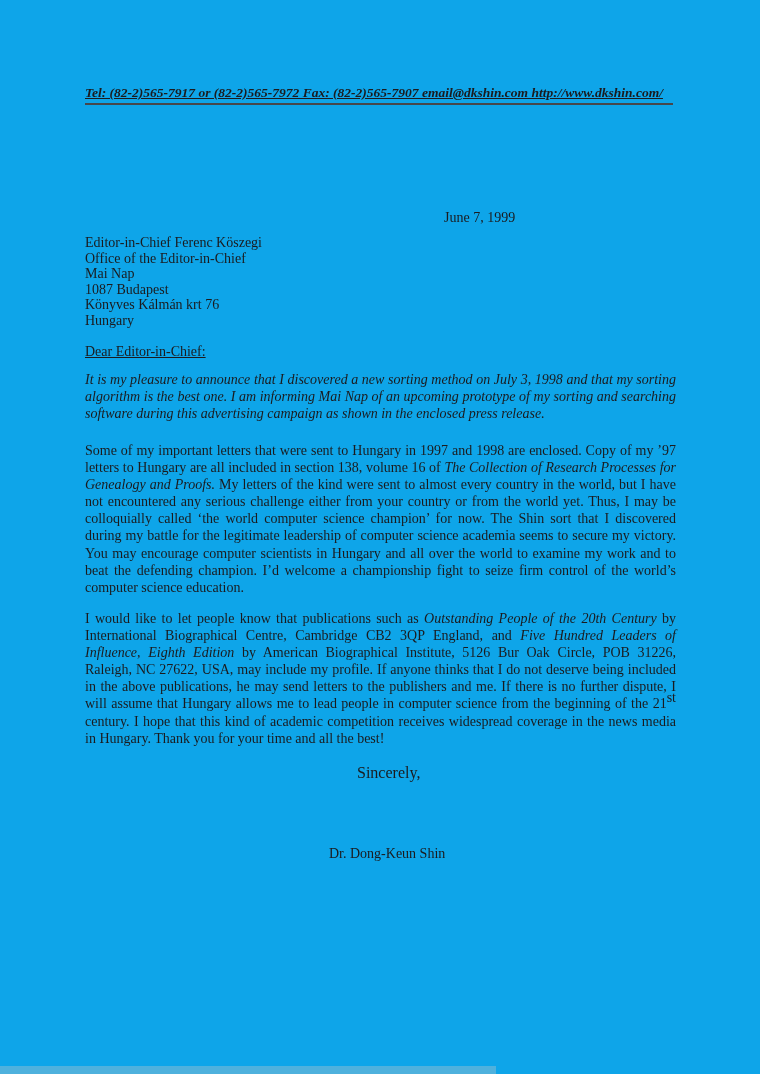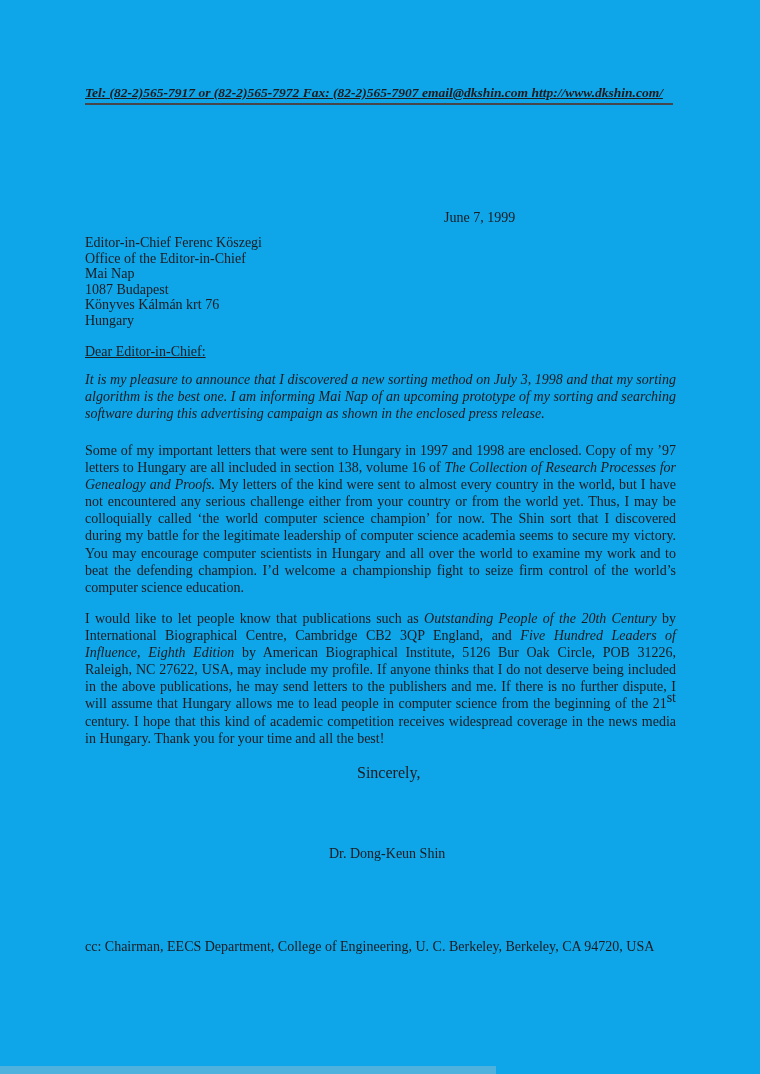--- a/index.html
+++ b/index.html
@@ -84,17 +84,16 @@
   <div class="abs salutation">Dear Editor-in-Chief:</div>
 
   <p class="abs body-para p1"><span>It is my pleasure to announce that I discovered a new sorting method on July 3, 1998 and that my sorting algorithm is the best one.   I am informing Mai Nap of an upcoming prototype of my sorting and searching software during this advertising campaign as shown in the enclosed press release.</span></p>
   <p class="abs body-para p2"><span>Some of my important letters that were sent to Hungary in 1997 and 1998 are enclosed.   Copy of my ’97 letters to Hungary are all included in section 138, volume 16 of </span><span class="it">The Collection of Research Processes for Genealogy and Proofs.</span><span>   My letters of the kind were sent to almost every country in the world, but I have not encountered any serious challenge either from your country or from the world yet.   Thus, I may be colloquially called ‘the world computer science champion’ for now.   The Shin sort that I discovered during my battle for the legitimate leadership of computer science academia seems to secure my victory.   You may encourage computer scientists in Hungary and all over the world to examine my work and to beat the defending champion.   I’d welcome a championship fight to seize firm control of the world’s computer science education.</span></p>
   <p class="abs body-para p3"><span>I would like to let people know that publications such as </span><span class="it">Outstanding People of the 20th Century</span><span> by International Biographical Centre, Cambridge CB2 3QP England, and </span><span class="it">Five Hundred Leaders of Influence</span><span>, </span><span class="it">Eighth Edition</span><span> by American Biographical Institute, 5126 Bur Oak Circle, POB 31226, Raleigh, NC 27622, USA, may include my profile.   If anyone thinks that I do not deserve being included in the above publications, he may send letters to the publishers and me.   If there is no further dispute, I will assume that Hungary allows me to lead people in computer science from the beginning of the 21</span><sup>st</sup><span> century.   I hope that this kind of academic competition receives widespread coverage in the news media in Hungary.    Thank you for your time and all the best!</span></p>
 
   <div class="abs closing">Sincerely,</div>
 
   <div class="abs signature">Dr. Dong-Keun Shin</div>
 
-  <div class="abs cc-line">cc: Chairman, EECS Department, College of Engineering, U. C. Berkeley, Berkeley, CA 94720, USA</div>
 
   <div class="abs scan-edge"></div>
 
 </div>
 
 </body></html>

